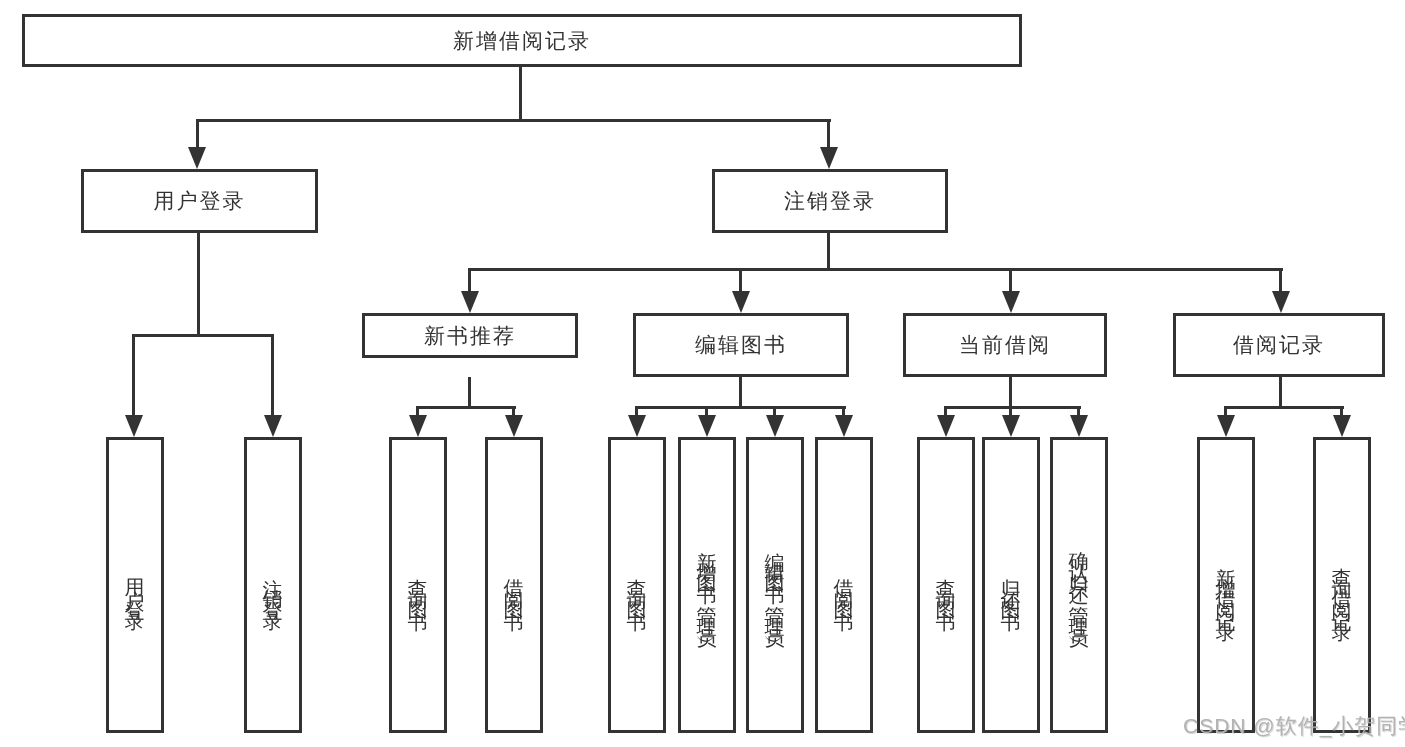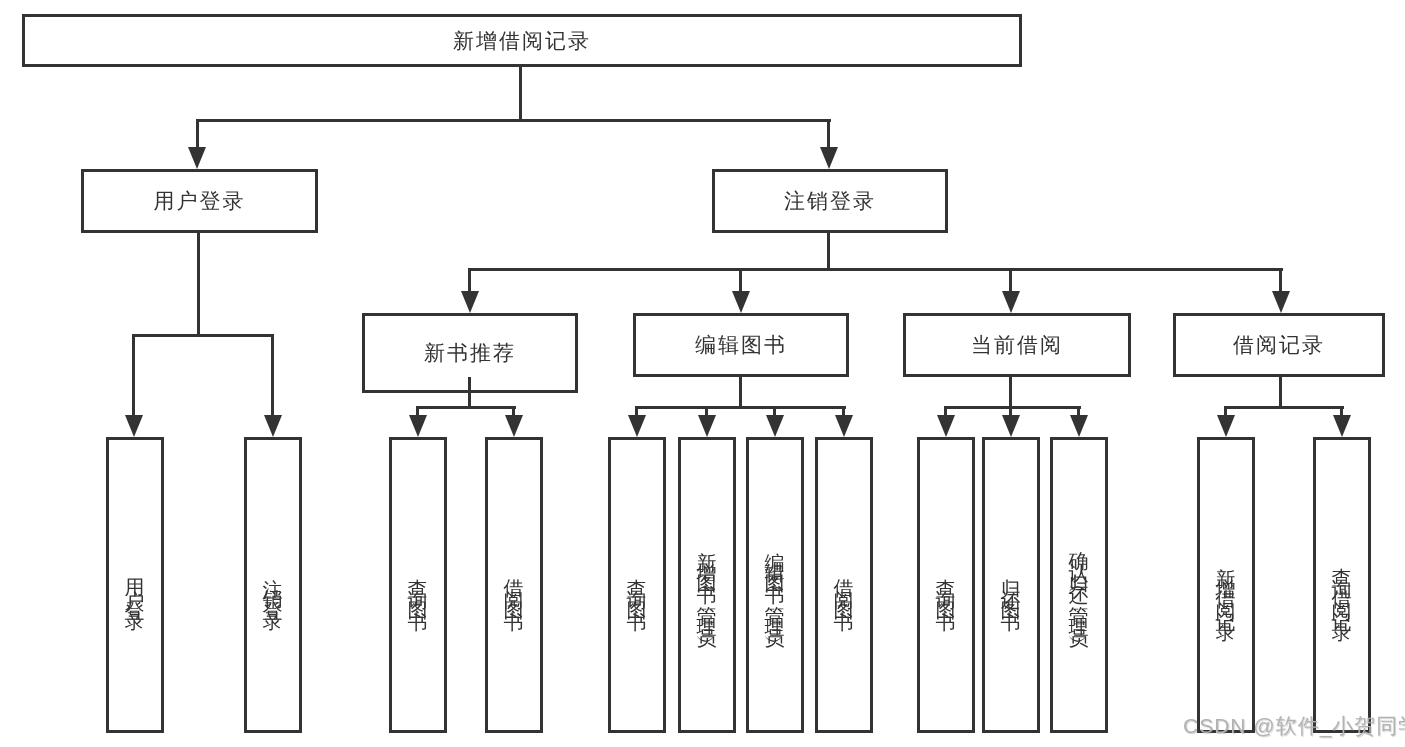--- a/index.html
+++ b/index.html
@@ -82,23 +82,23 @@
   <div class="hline" style="left:468px; top:268px; width:815px;"></div>
   <div class="vline" style="left:468px; top:268px; height:25px;"></div>
   <div class="arrow" style="left:461px; top:291px;"></div>
   <div class="vline" style="left:739px; top:268px; height:25px;"></div>
   <div class="arrow" style="left:732px; top:291px;"></div>
   <div class="vline" style="left:1009px; top:268px; height:25px;"></div>
   <div class="arrow" style="left:1002px; top:291px;"></div>
   <div class="vline" style="left:1279px; top:268px; height:25px;"></div>
   <div class="arrow" style="left:1272px; top:291px;"></div>
 
-  <div class="box hbox" style="left:362px; top:313px; width:216px; height:80px;">新书推荐</div>
+  <div class="box hbox" style="left:362px; top:313px; width:216px; height:45px;">新书推荐</div>
   <div class="box hbox" style="left:633px; top:313px; width:216px; height:64px;">编辑图书</div>
-  <div class="box hbox" style="left:903px; top:313px; width:228px; height:64px;">当前借阅</div>
+  <div class="box hbox" style="left:903px; top:313px; width:204px; height:64px;">当前借阅</div>
   <div class="box hbox" style="left:1173px; top:313px; width:212px; height:64px;">借阅记录</div>
 
   <div class="vline" style="left:468px; top:377px; height:32px;"></div>
   <div class="hline" style="left:416px; top:406px; width:100px;"></div>
   <div class="vline" style="left:416px; top:406px; height:10px;"></div>
   <div class="arrow" style="left:409px; top:415px;"></div>
   <div class="vline" style="left:512px; top:406px; height:10px;"></div>
   <div class="arrow" style="left:505px; top:415px;"></div>
 
   <div class="vline" style="left:739px; top:377px; height:32px;"></div>

